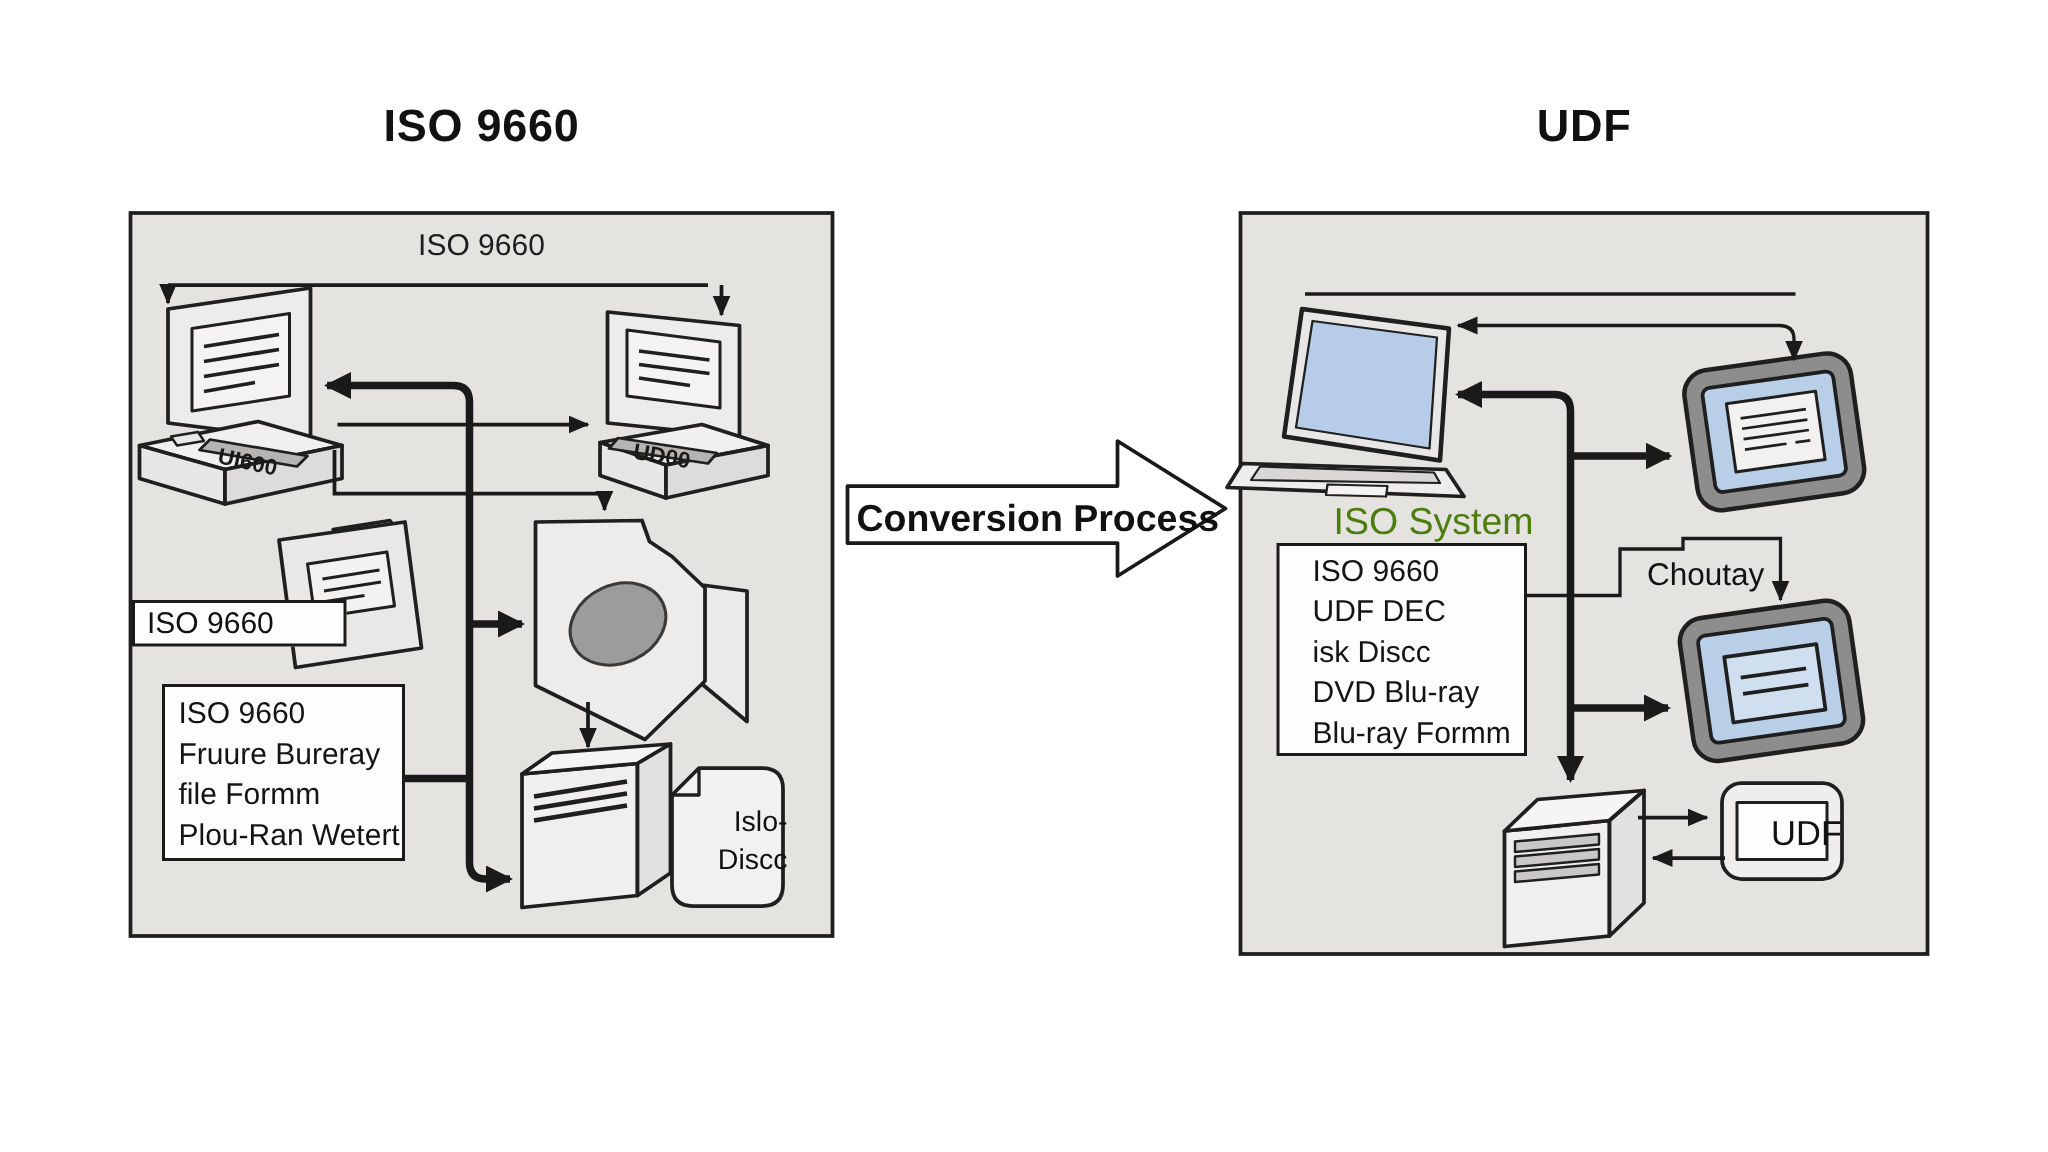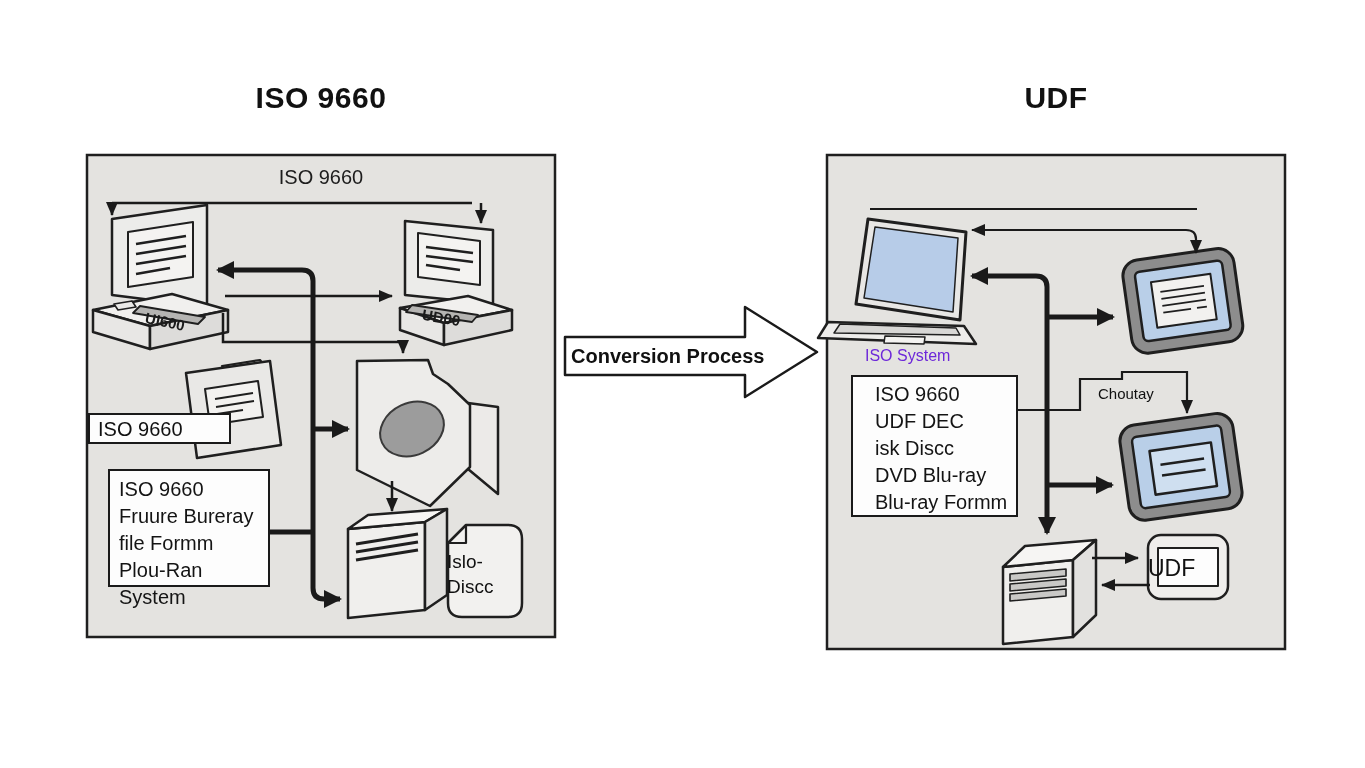--- a/index.html
+++ b/index.html
@@ -1,29 +1,29 @@
 <!DOCTYPE html>
 <html><head>
 <meta charset="utf-8">
 <style>
   html,body{margin:0;padding:0;}
   body{
     width:1365px;height:768px;background:#ffffff;position:relative;overflow:hidden;
     font-family:"Liberation Sans",sans-serif;color:#111;
   }
-  #stage{position:absolute;left:0;top:17px;width:1365px;height:716px;}
+  #stage{position:absolute;left:0;top:4px;width:1365px;height:716px;}
   svg{position:absolute;left:0;top:0;}
   .t{position:absolute;white-space:nowrap;}
   .title{font-weight:bold;font-size:30px;text-align:center;letter-spacing:0.5px;}
   .panel-header{font-size:20px;text-align:center;color:#1d1d1d;}
   .box{position:absolute;background:#fdfdfd;border:2px solid #1a1a1a;box-sizing:border-box;}
   .info-line{font-size:20px;line-height:27px;color:#141414;}
   .small-label{font-size:15px;font-weight:bold;color:#1a1a1a;}
-  .plain-label{font-size:16px;color:#6d28d9;}
-  .center-txt{text-align:left;}
+  .plain-label{font-size:25px;color:#4d7c0f;margin-left:24px;}
+  .center-txt{text-align:right;}
 </style>
 </head>
 <body>
 
 <div id="stage">
 
 <svg width="1365" height="768" viewBox="0 0 1365 768">
   <defs>
     <marker id="ma-thin" markerUnits="userSpaceOnUse" markerWidth="16" markerHeight="14" refX="13" refY="6" orient="auto-start-reverse">
       <path d="M0,0 L14,6 L0,12 Z" fill="#1a1a1a"></path>
@@ -193,37 +193,37 @@
 <div class="t small-label" style="left:422px;top:292px;transform:rotate(10deg);">UD00</div>
 
 <div class="box" style="left:88px;top:396px;width:143px;height:31px;">
   <div class="t" style="left:8px;top:1px;font-size:20px;line-height:27px;">ISO 9660</div>
 </div>
 
 <div class="box" style="left:108px;top:452px;width:162px;height:118px;padding:5px 0 0 9px;">
   <div class="info-line">ISO 9660</div>
   <div class="info-line">Fruure Bureray</div>
   <div class="info-line">file Formm</div>
-  <div class="info-line">Plou-Ran System</div>
+  <div class="info-line">Plou-Ran Wetert</div>
 </div>
 
 <div class="t center-txt" style="left:447px;top:532px;width:78px;font-size:19px;line-height:25px;">
   <div>Islo-</div>
   <div>Discc</div>
 </div>
 
-<div class="t" style="left:571px;top:328px;width:200px;font-size:20px;font-weight:bold;">Conversion Process</div>
+<div class="t" style="left:571px;top:328px;width:200px;font-size:25px;font-weight:bold;">Conversion Process</div>
 
 <div class="t plain-label" style="left:865px;top:330px;">ISO System</div>
 
 <div class="box" style="left:851px;top:358px;width:167px;height:142px;padding:4px 0 0 22px;">
   <div class="info-line">ISO 9660</div>
   <div class="info-line">UDF DEC</div>
   <div class="info-line">isk Discc</div>
   <div class="info-line">DVD Blu-ray</div>
   <div class="info-line">Blu-ray Formm</div>
 </div>
 
-<div class="t" style="left:1098px;top:368px;font-size:15px;">Choutay</div>
+<div class="t" style="left:1098px;top:368px;font-size:21px;">Choutay</div>
 
 <div class="t center-txt" style="left:1148px;top:538px;width:80px;font-size:23px;">UDF</div>
 
 </div>
 
 </body></html>

